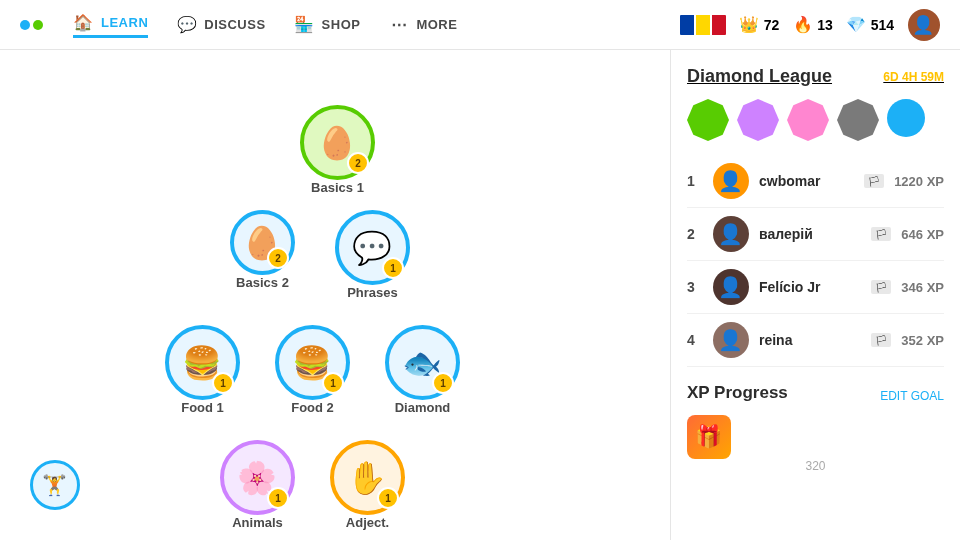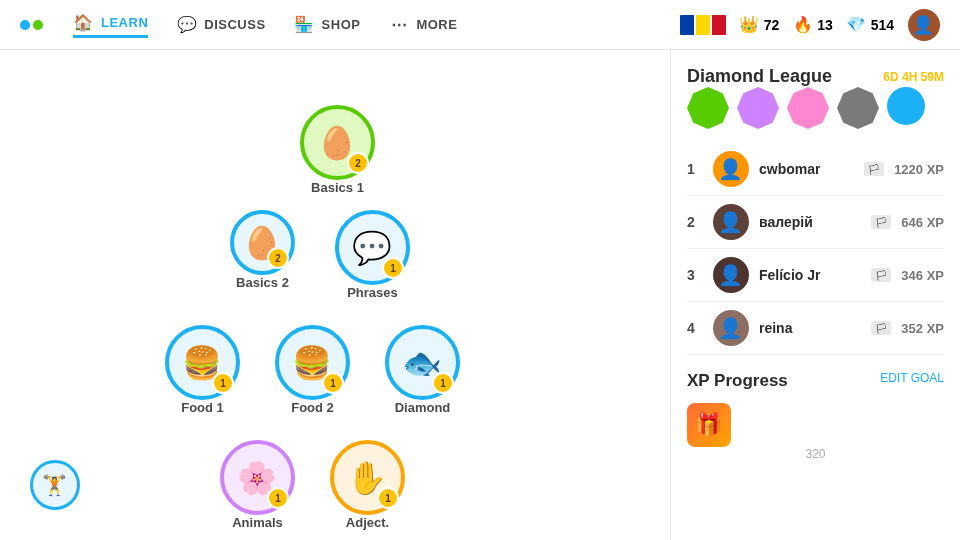--- a/index.html
+++ b/index.html
@@ -152,20 +152,22 @@
     }
 
     
     .league-card {
       background: #fff;
     }
     .league-header {
       display: flex;
       align-items: center;
       justify-content: space-between;
+      margin-bottom: 12px;
+      text-decoration: underline;
     }
     .league-title {
       font-size: 18px;
       font-weight: 800;
       color: #2c2c2c;
     }
     .league-timer {
       font-size: 12px;
       font-weight: 700;
       color: #ffc200;
@@ -226,21 +228,21 @@
       font-weight: 700;
       color: #777;
     }
 
     
     .xp-card {
       background: #fff;
     }
     .xp-header {
       display: flex;
-      align-items: flex-start;
+      align-items: flex-end;
       justify-content: space-between;
       margin-bottom: 12px;
     }
     .xp-title {
       font-size: 17px;
       font-weight: 800;
       color: #2c2c2c;
     }
     .xp-edit {
       font-size: 12px;

